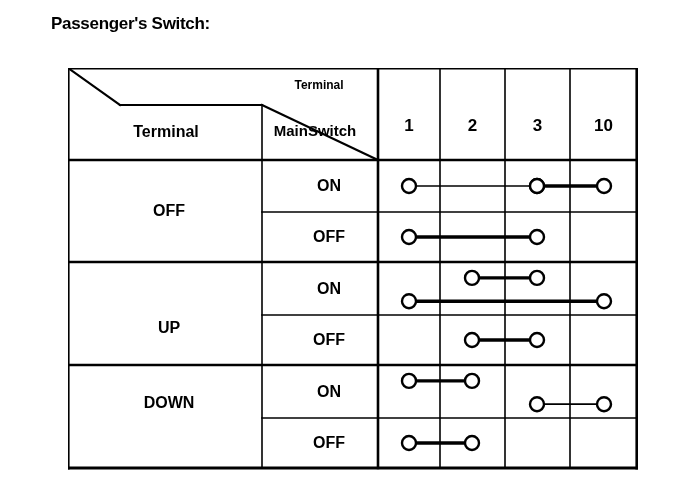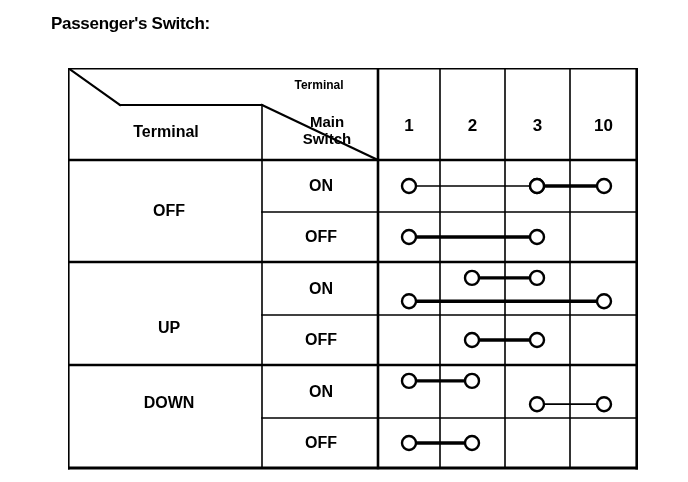--- a/index.html
+++ b/index.html
@@ -45,21 +45,21 @@
     font-weight: bold;
     text-align: center;
     line-height: 1.12;
     pointer-events: none;
   }
   .hdr-terminal { font-size: 12px; }
   .hdr-position { font-size: 16px; }
   .hdr-mainswitch { font-size: 15px; }
   .hdr-term-num { font-size: 17px; }
   .pos-label { font-size: 16px; }
-  .ms-label { font-size: 16px; }
+  .ms-label { font-size: 16px; margin-left: 8px; }
 </style>
 </head>
 <body>
 
 <div id="title">Passenger's Switch:</div>
 
 <div id="table-wrap">
   <svg id="table-svg" width="570" height="403" viewBox="0 0 570 403">
       <line x1="0" y1="0" x2="570" y2="0" stroke="#000000" stroke-width="3.2" stroke-linecap="square"></line>
       <line x1="0" y1="400" x2="570" y2="400" stroke="#000000" stroke-width="3.2" stroke-linecap="square"></line>
@@ -105,21 +105,21 @@
       <circle cx="536" cy="336.22" r="7" fill="#ffffff" stroke="#000000" stroke-width="2.4"></circle>
       <line x1="341" y1="375" x2="404" y2="375" stroke="#000000" stroke-width="3.4" stroke-linecap="square"></line>
       <circle cx="341" cy="375" r="7" fill="#ffffff" stroke="#000000" stroke-width="2.4"></circle>
       <circle cx="404" cy="375" r="7" fill="#ffffff" stroke="#000000" stroke-width="2.4"></circle>
     </svg>
 
   <div class="cell-label hdr-terminal" style="left:196px; top:4px; width:110px; height:28px;">Terminal</div>
 
   <div class="cell-label hdr-position" style="left:8px; top:42px; width:180px; height:44px;">Terminal</div>
 
-  <div class="cell-label hdr-mainswitch" style="left:216px; top:40px; width:86px; height:46px; flex-direction:column;">
+  <div class="cell-label hdr-mainswitch" style="left:204px; top:40px; width:86px; height:46px; flex-direction:row;">
     <span>Main</span>
     <span>Switch</span>
   </div>
 
   <div class="cell-label hdr-term-num" style="left:310px; top:30px; width:62px; height:56px;">1</div>
   <div class="cell-label hdr-term-num" style="left:372px; top:30px; width:65px; height:56px;">2</div>
   <div class="cell-label hdr-term-num" style="left:437px; top:30px; width:65px; height:56px;">3</div>
   <div class="cell-label hdr-term-num" style="left:502px; top:30px; width:67px; height:56px;">10</div>
 
   <div class="cell-label pos-label" style="left:8px; top:92px; width:186px; height:102px;">OFF</div>

